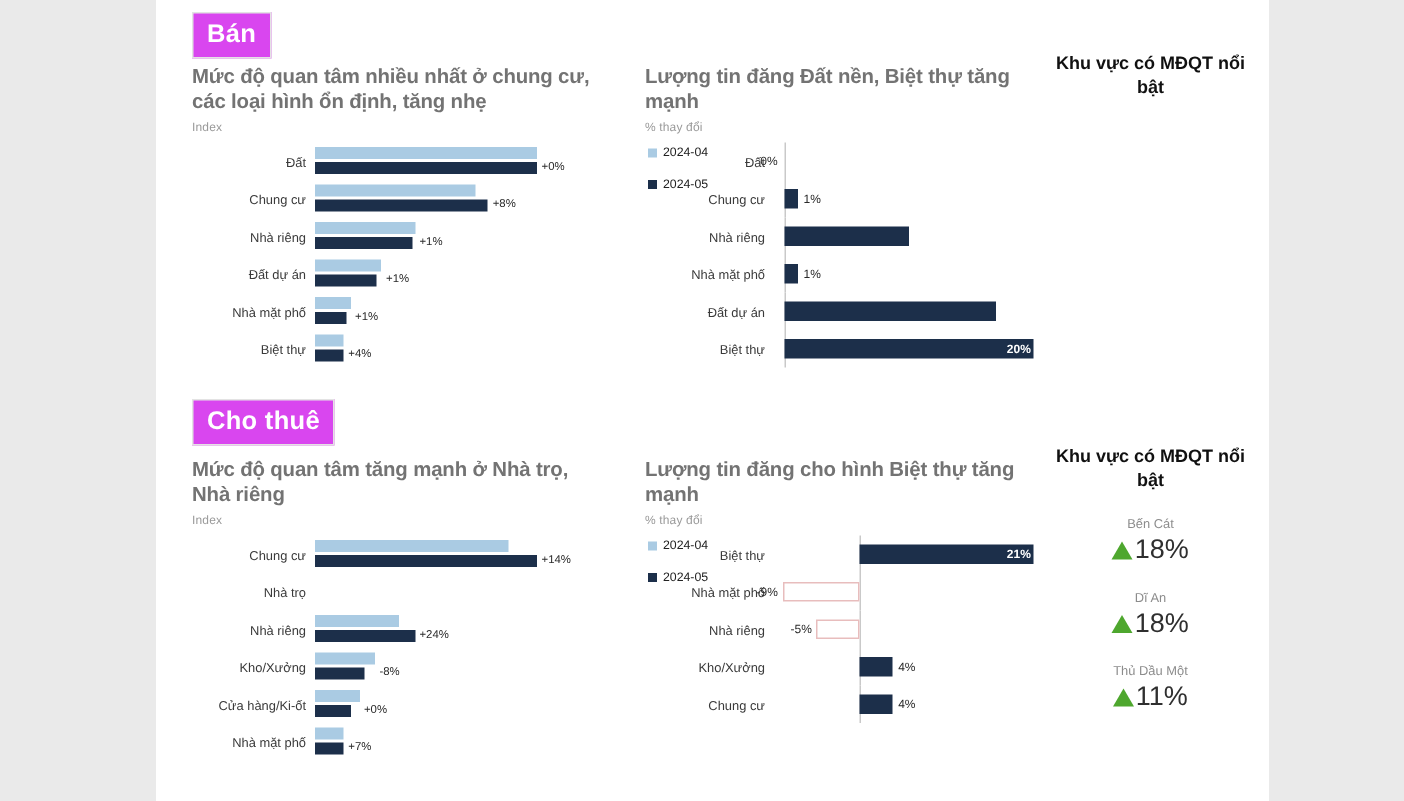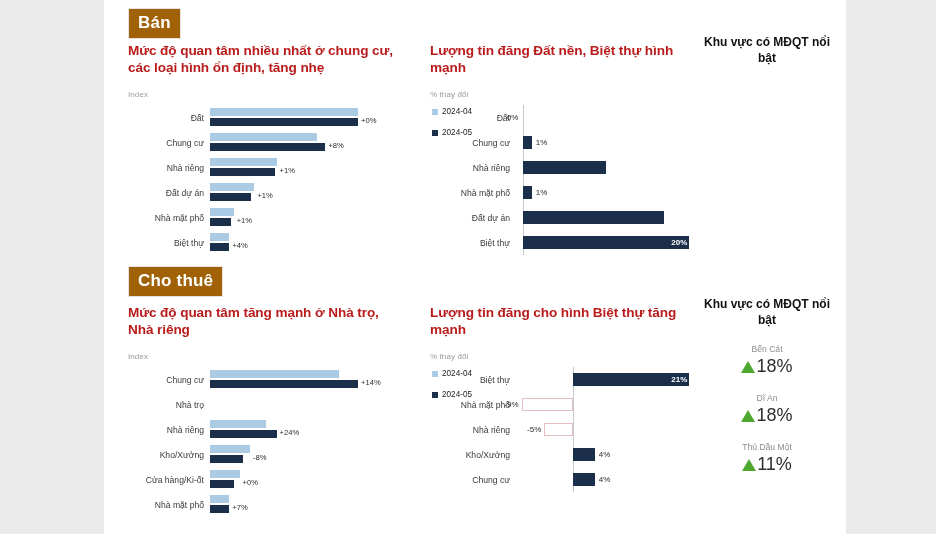--- a/index.html
+++ b/index.html
@@ -21,52 +21,52 @@
     background: #ffffff;
   }
 
   
   .section { position: absolute; left: 0; width: 742px; }
   #section-sell { top: 0px; height: 262px; }
   #section-rent { top: 262px; height: 272px; }
 
   .badge {
     position: absolute;
-    background: #a16207;
+    background: #d946ef;
     color: #ffffff;
     font-weight: bold;
     font-size: 17px;
     line-height: 1;
     padding: 5px 9px 7px 9px;
     border: 1px solid #e3e3e3;
     letter-spacing: 0.2px;
     white-space: nowrap;
   }
   #badge-sell { left: 24px; top: 8px; }
   #badge-rent { left: 24px; top: 4px; }
 
   
   .chart-block { position: absolute; }
   #chart-block-1 { left: 24px;  top: 42px;  width: 300px; }
   #chart-block-2 { left: 326px; top: 42px;  width: 270px; }
   #chart-block-3 { left: 24px;  top: 42px;  width: 300px; }
   #chart-block-4 { left: 326px; top: 42px;  width: 270px; }
 
   .chart-title {
-    color: #b91c1c;
+    color: #737373;
     font-weight: bold;
     font-size: 13.6px;
     line-height: 17px;
     width: 278px;
     letter-spacing: -0.1px;
   }
   .chart-sub {
     color: #9a9a9a;
     font-size: 8px;
-    margin-top: 14px;
+    margin-top: 4px;
     letter-spacing: 0.1px;
   }
 
   
   .gbar-chart { position: relative; margin-top: 6px; height: 150px; }
   .gbar-rows { position: absolute; left: 0; top: 0; width: 236px; }
   .gbar-row {
     position: relative;
     height: 25px;
     display: flex;
@@ -260,21 +260,21 @@
               </div>
               <div class="legend-item">
                 <span class="legend-swatch" style="background: rgb(28, 47, 74);"></span>
                 <span>2024-05</span>
               </div>
             </div>
         </div>
       </div>
 
       <div class="chart-block" id="chart-block-2">
-        <div class="chart-title">Lượng tin đăng Đất nền, Biệt thự hình mạnh</div>
+        <div class="chart-title">Lượng tin đăng Đất nền, Biệt thự tăng mạnh</div>
         <div class="chart-sub">% thay đổi</div>
         <div class="dbar-chart" id="dbars-1">
             <div class="dbar-row">
               <div class="dbar-cat">Đất</div>
               <div class="dbar-track">
                 <div class="dbar-zero" style="left: 3%;"></div>
                 <div class="dbar-lbl outside" style="left: 3%; transform: translateX(-100%); padding-right: 5px;">0%</div>
               </div>
             </div>
             <div class="dbar-row">

